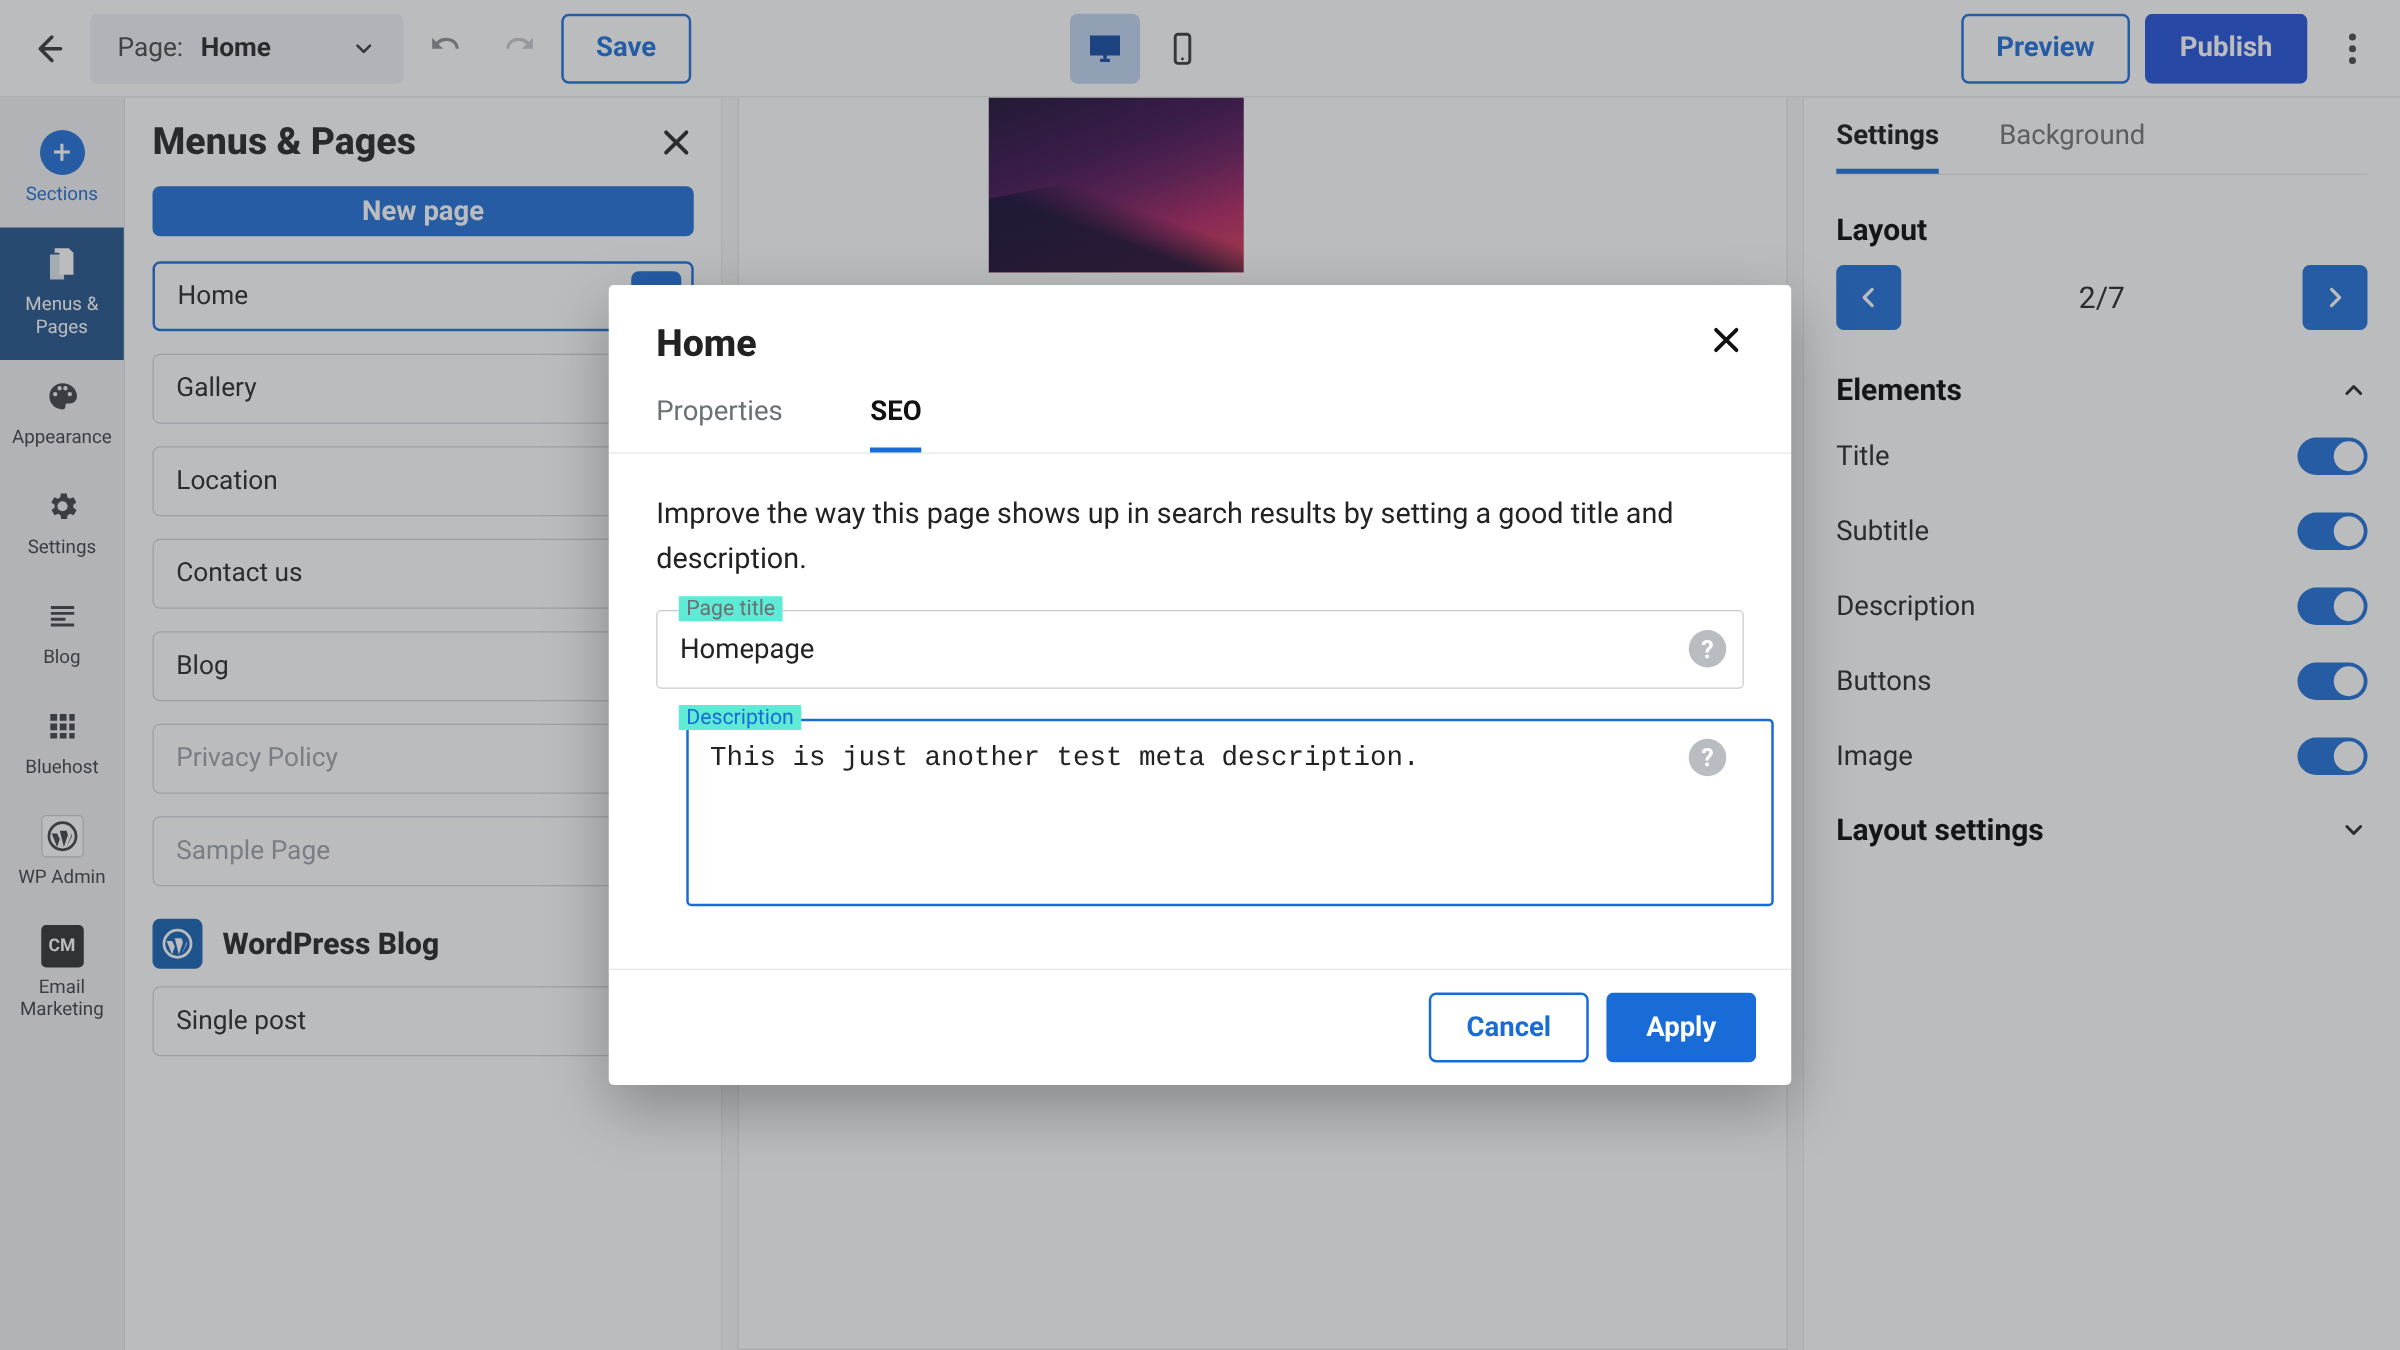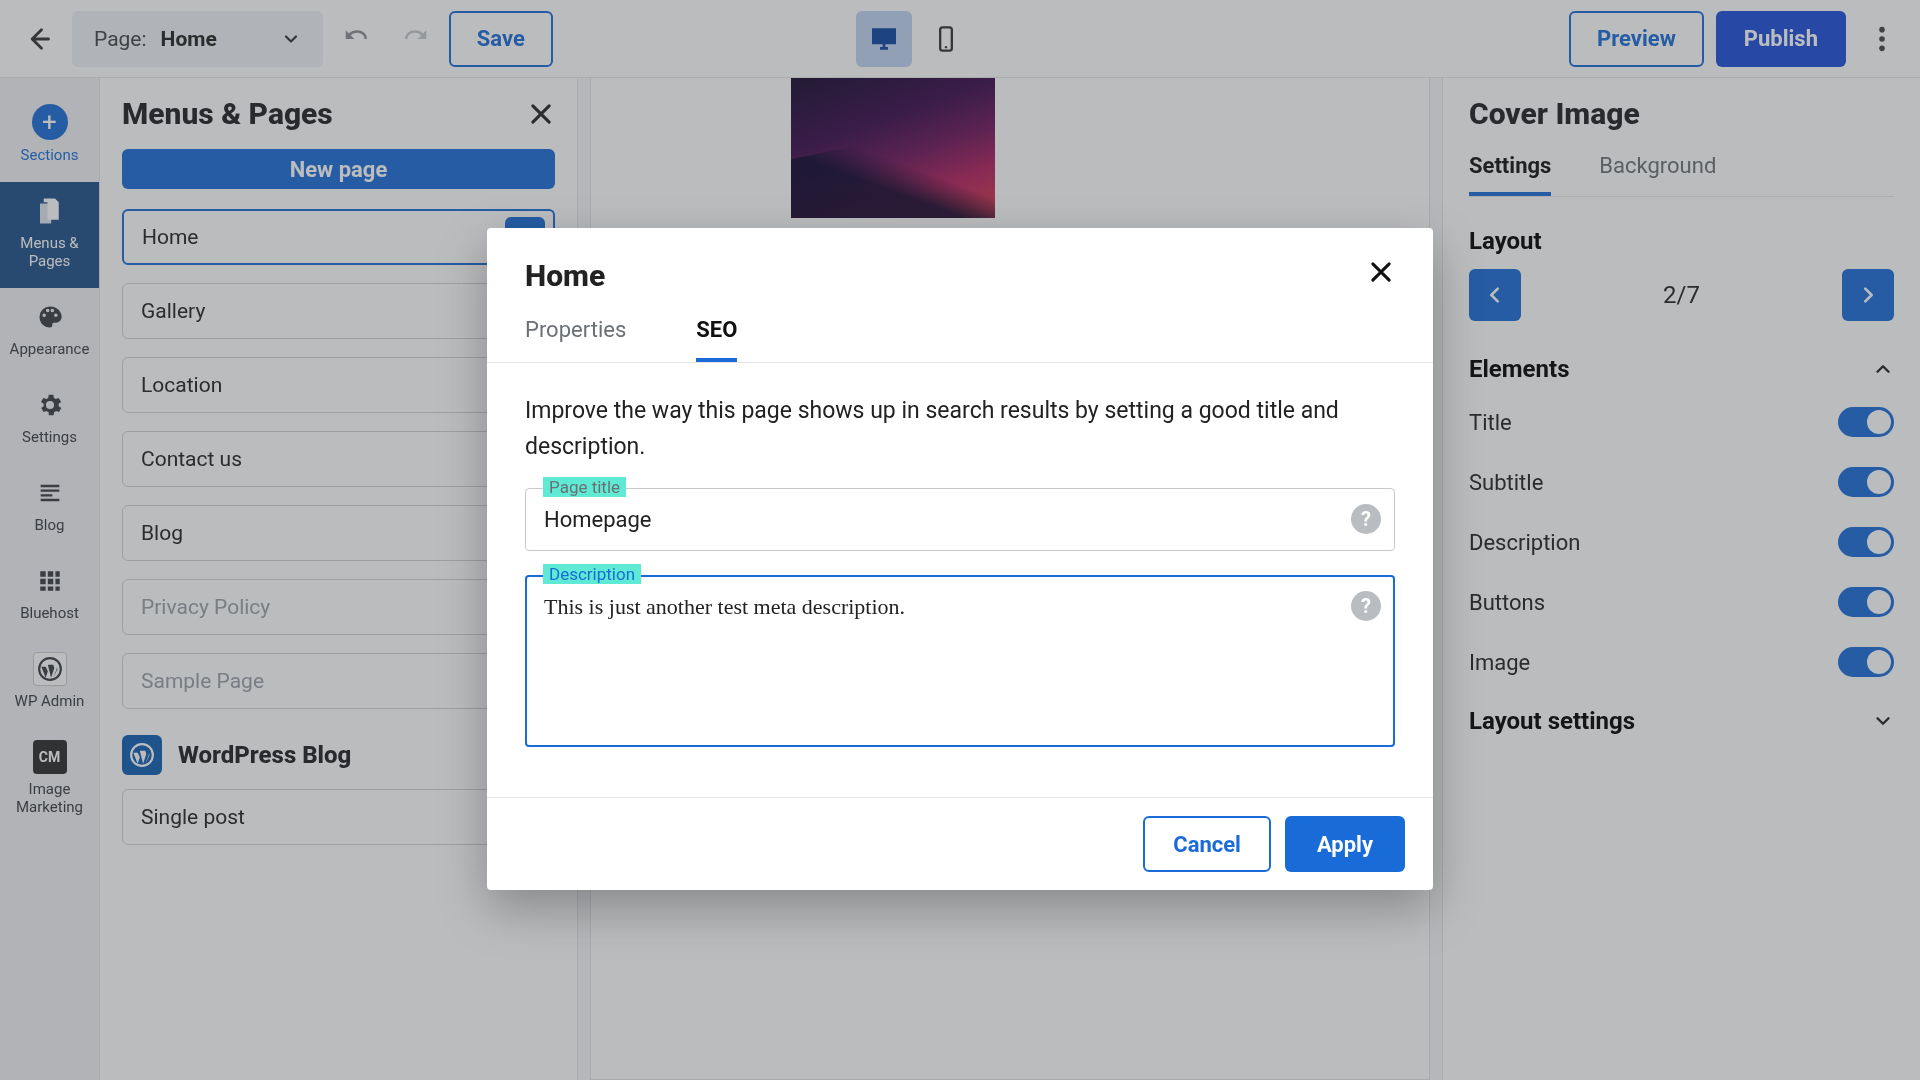--- a/index.html
+++ b/index.html
@@ -84,21 +84,21 @@
 .mtab { padding-bottom:16px; font-size:22px; color:#6b7075; cursor:pointer; }
 .mtab.active { color:#111; font-weight:700; border-bottom:4px solid #196cd8;margin-left:20px; }
 .modal-body { padding: 30px 38px 22px; }
 .modal-body p { font-size:23px; color:#222; line-height:1.55; margin-bottom:24px; }
 
 .fld { position: relative; margin-bottom: 24px; }
 .fld label { position:absolute; top:-11px; left:18px; background:#5eead4; padding:0 6px; font-size:17px; color:#6b7075; }
 .fld.focused label { color:#196cd8; }
 .fld .inp { width:100%; border:1px solid #c7cacd; border-radius:4px; padding: 18px 54px 18px 18px; font-size:22px; color:#222; outline:none; }
 .fld.focused .inp { border:2px solid #196cd8; padding:17px 53px 17px 17px; }
-textarea.inp { height: 172px; resize:none; font-family:Liberation Serif, serif; }
+textarea.inp { height: 150px; resize:none; font-family:Liberation Mono, monospace;margin-left:24px; }
 .fld .help { position:absolute; right:14px; top:16px; width:30px;height:30px;border-radius:50%;background:#b9bdc2;color:#fff;display:flex;align-items:center;justify-content:center;font-size:20px;font-weight:700;cursor:pointer; }
 
 .modal-foot { border-top:1px solid #e6e6e6; padding: 18px 28px; display:flex; justify-content:flex-end; gap:14px; }
 .btn.cancel { border:2px solid #196cd8; color:#196cd8; background:#fff; height:56px; padding:0 28px; font-size:22px; font-weight:700; border-radius:6px; cursor:pointer;}
 .btn.apply { background:#196cd8; color:#fff; height:56px; padding:0 30px; font-size:22px; font-weight:700; border-radius:6px; cursor:pointer; }
 
 svg { display:block; }
 </style>
 </head>
 <body>
@@ -217,21 +217,21 @@
             <circle cx="12" cy="12" r="10" fill="none" stroke="#3a3d40" stroke-width="2"></circle>
             <path fill="#3a3d40" d="M4 10l4 10 2-6-2-4zm6-2l3 12 3-9-1-3zm8 1c1 2 0 4-1 6l-2 5 4-8z"></path>
           </svg>
       </div>
       <span>WP Admin</span>
     </div>
     <div class="rail-item">
       <div class="rail-badge cm">
           <span>CM</span>
         </div>
-      <span>Image Marketing</span>
+      <span>Email Marketing</span>
     </div>
   </div>
 
   <div class="leftpanel">
     <div class="lp-head">
       <h2>Menus &amp; Pages</h2>
       <div class="lp-close">
         <svg width="28" height="28" viewBox="0 0 24 24">
             <path stroke="#222" stroke-width="2.6" stroke-linecap="round" d="M5 5l14 14M19 5L5 19"></path>
           </svg>
@@ -293,21 +293,20 @@
       </div>
   </div>
 
   <div class="canvas">
     <div class="frame">
       <div class="cover-img"></div>
     </div>
   </div>
 
   <div class="rightpanel">
-    <div class="rp-title">Cover Image</div>
     <div class="rp-tabs">
       <div class="rp-tab active"><span>Settings</span></div>
       <div class="rp-tab"><span>Background</span></div>
     </div>
 
     <div class="rp-section-title">Layout</div>
     <div class="layout-row">
       <div class="arrow-box">
         <svg width="22" height="22" viewBox="0 0 24 24">
             <path fill="none" stroke="#fff" stroke-width="2.8" stroke-linecap="round" stroke-linejoin="round" d="M15 5l-7 7 7 7"></path>

